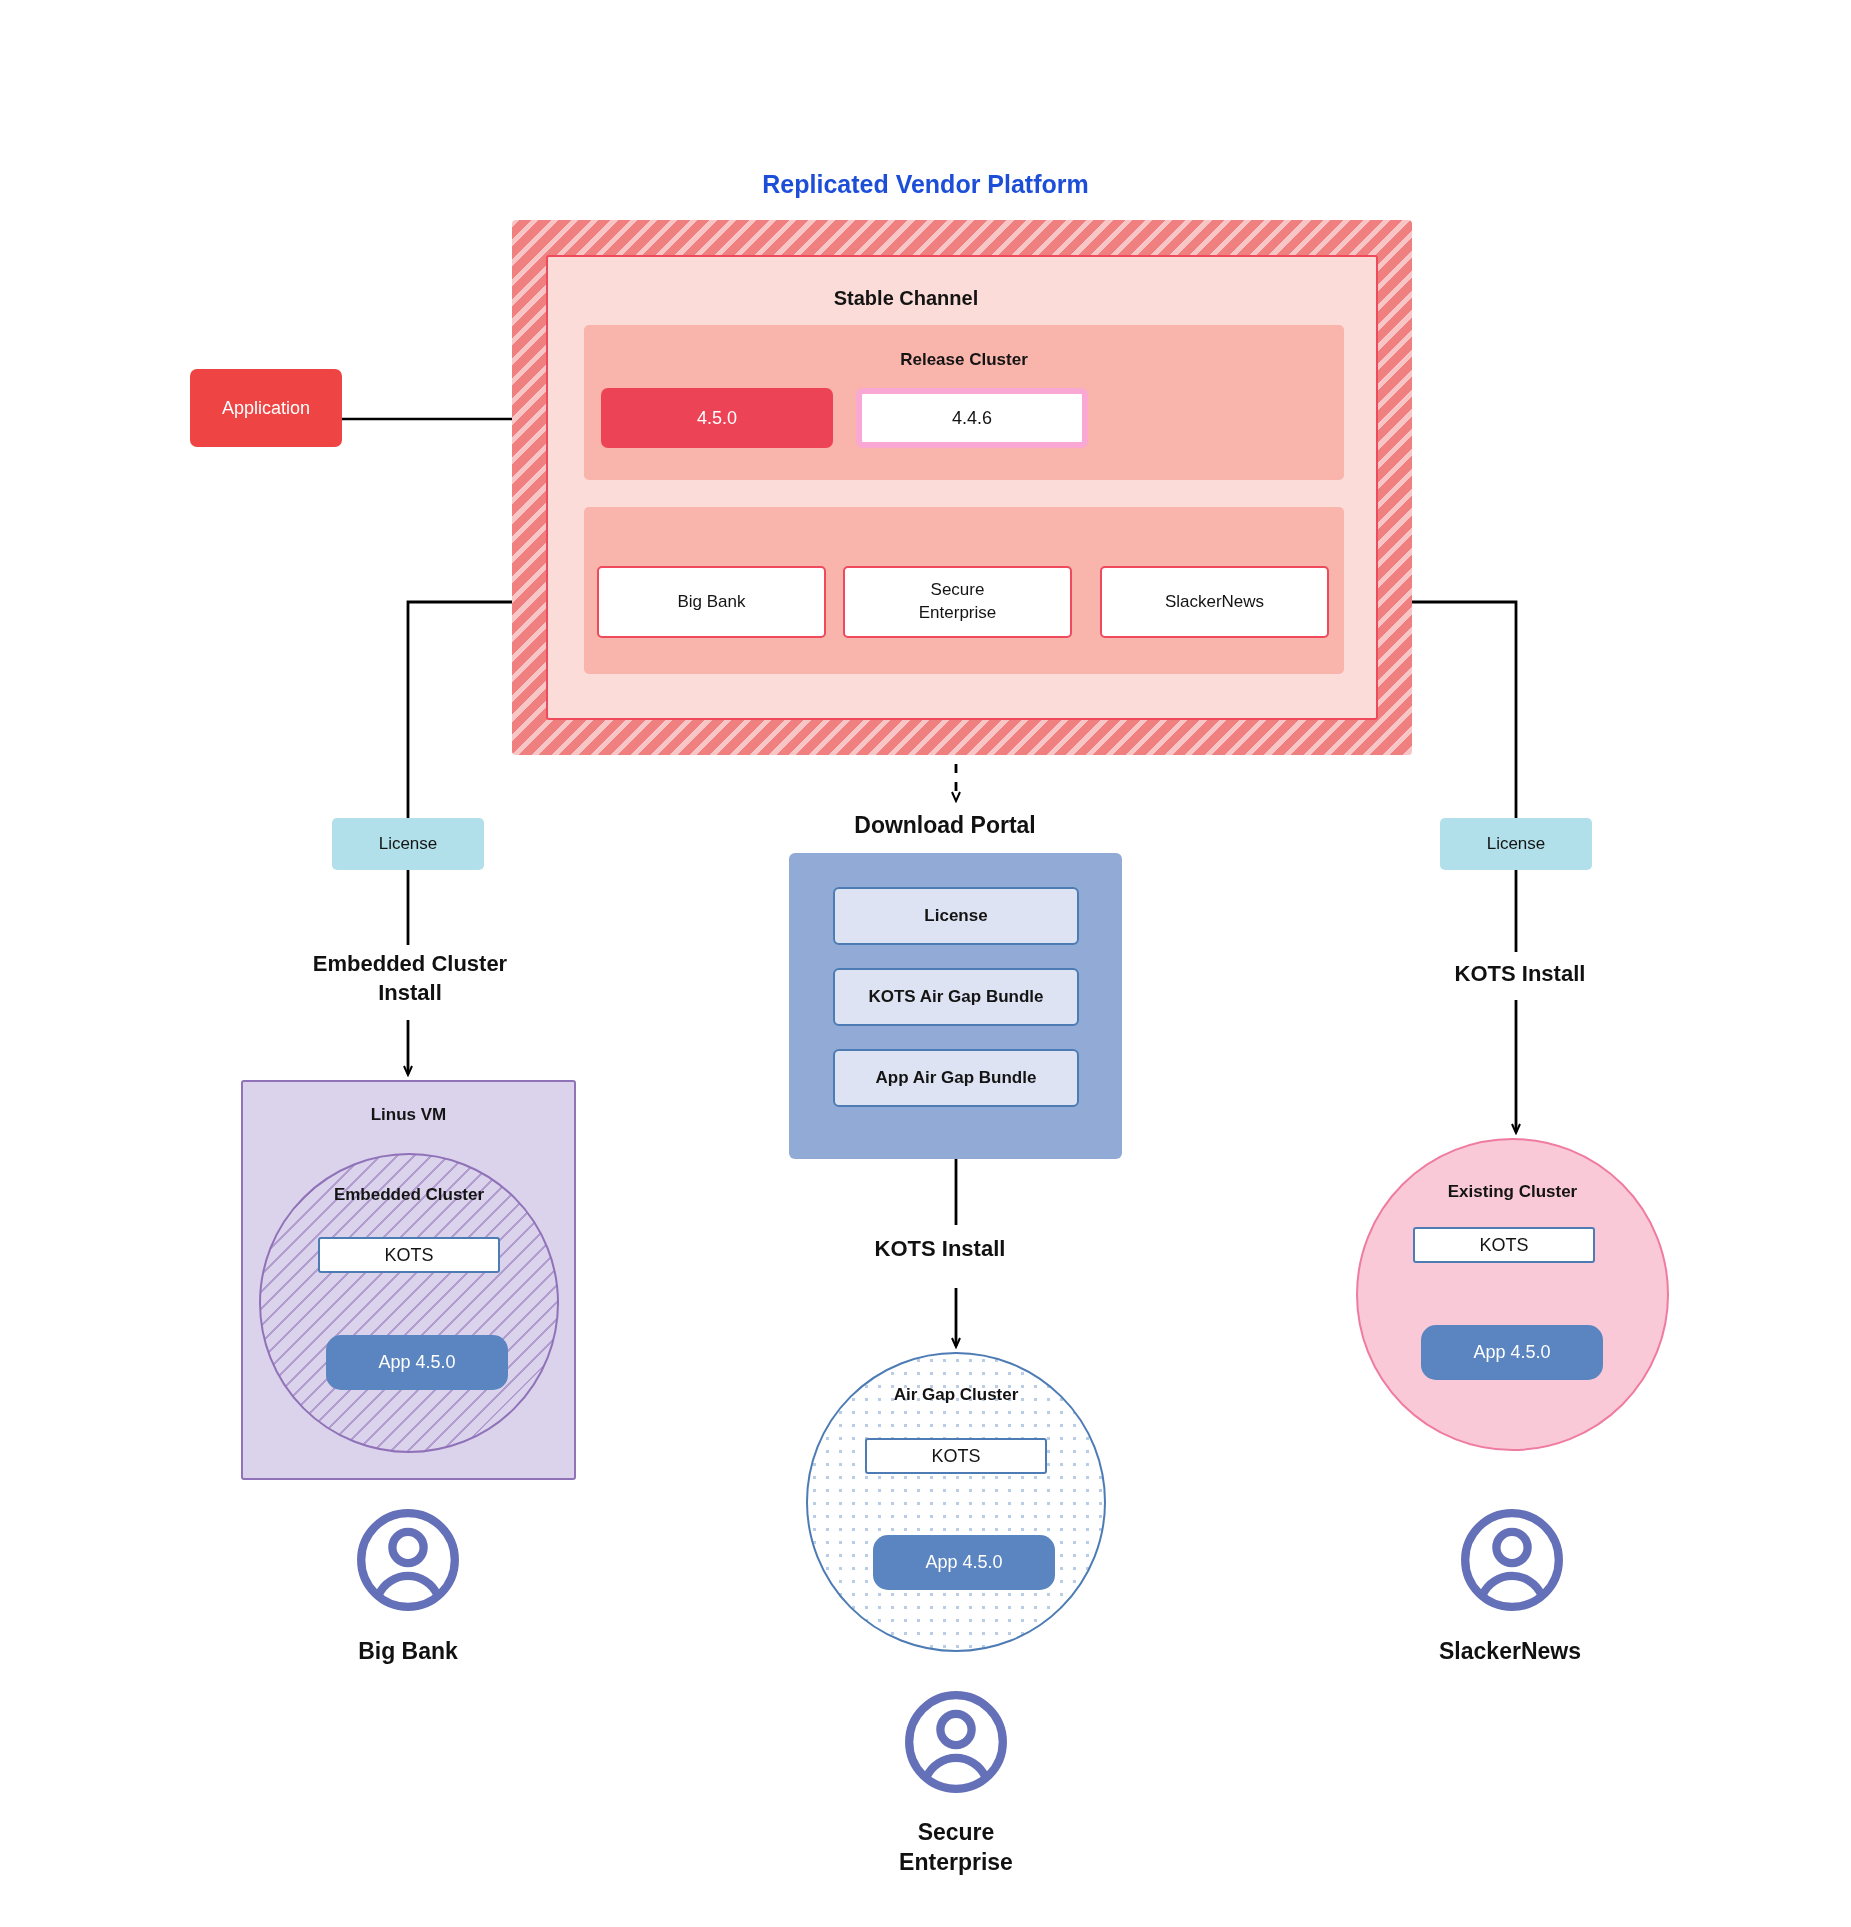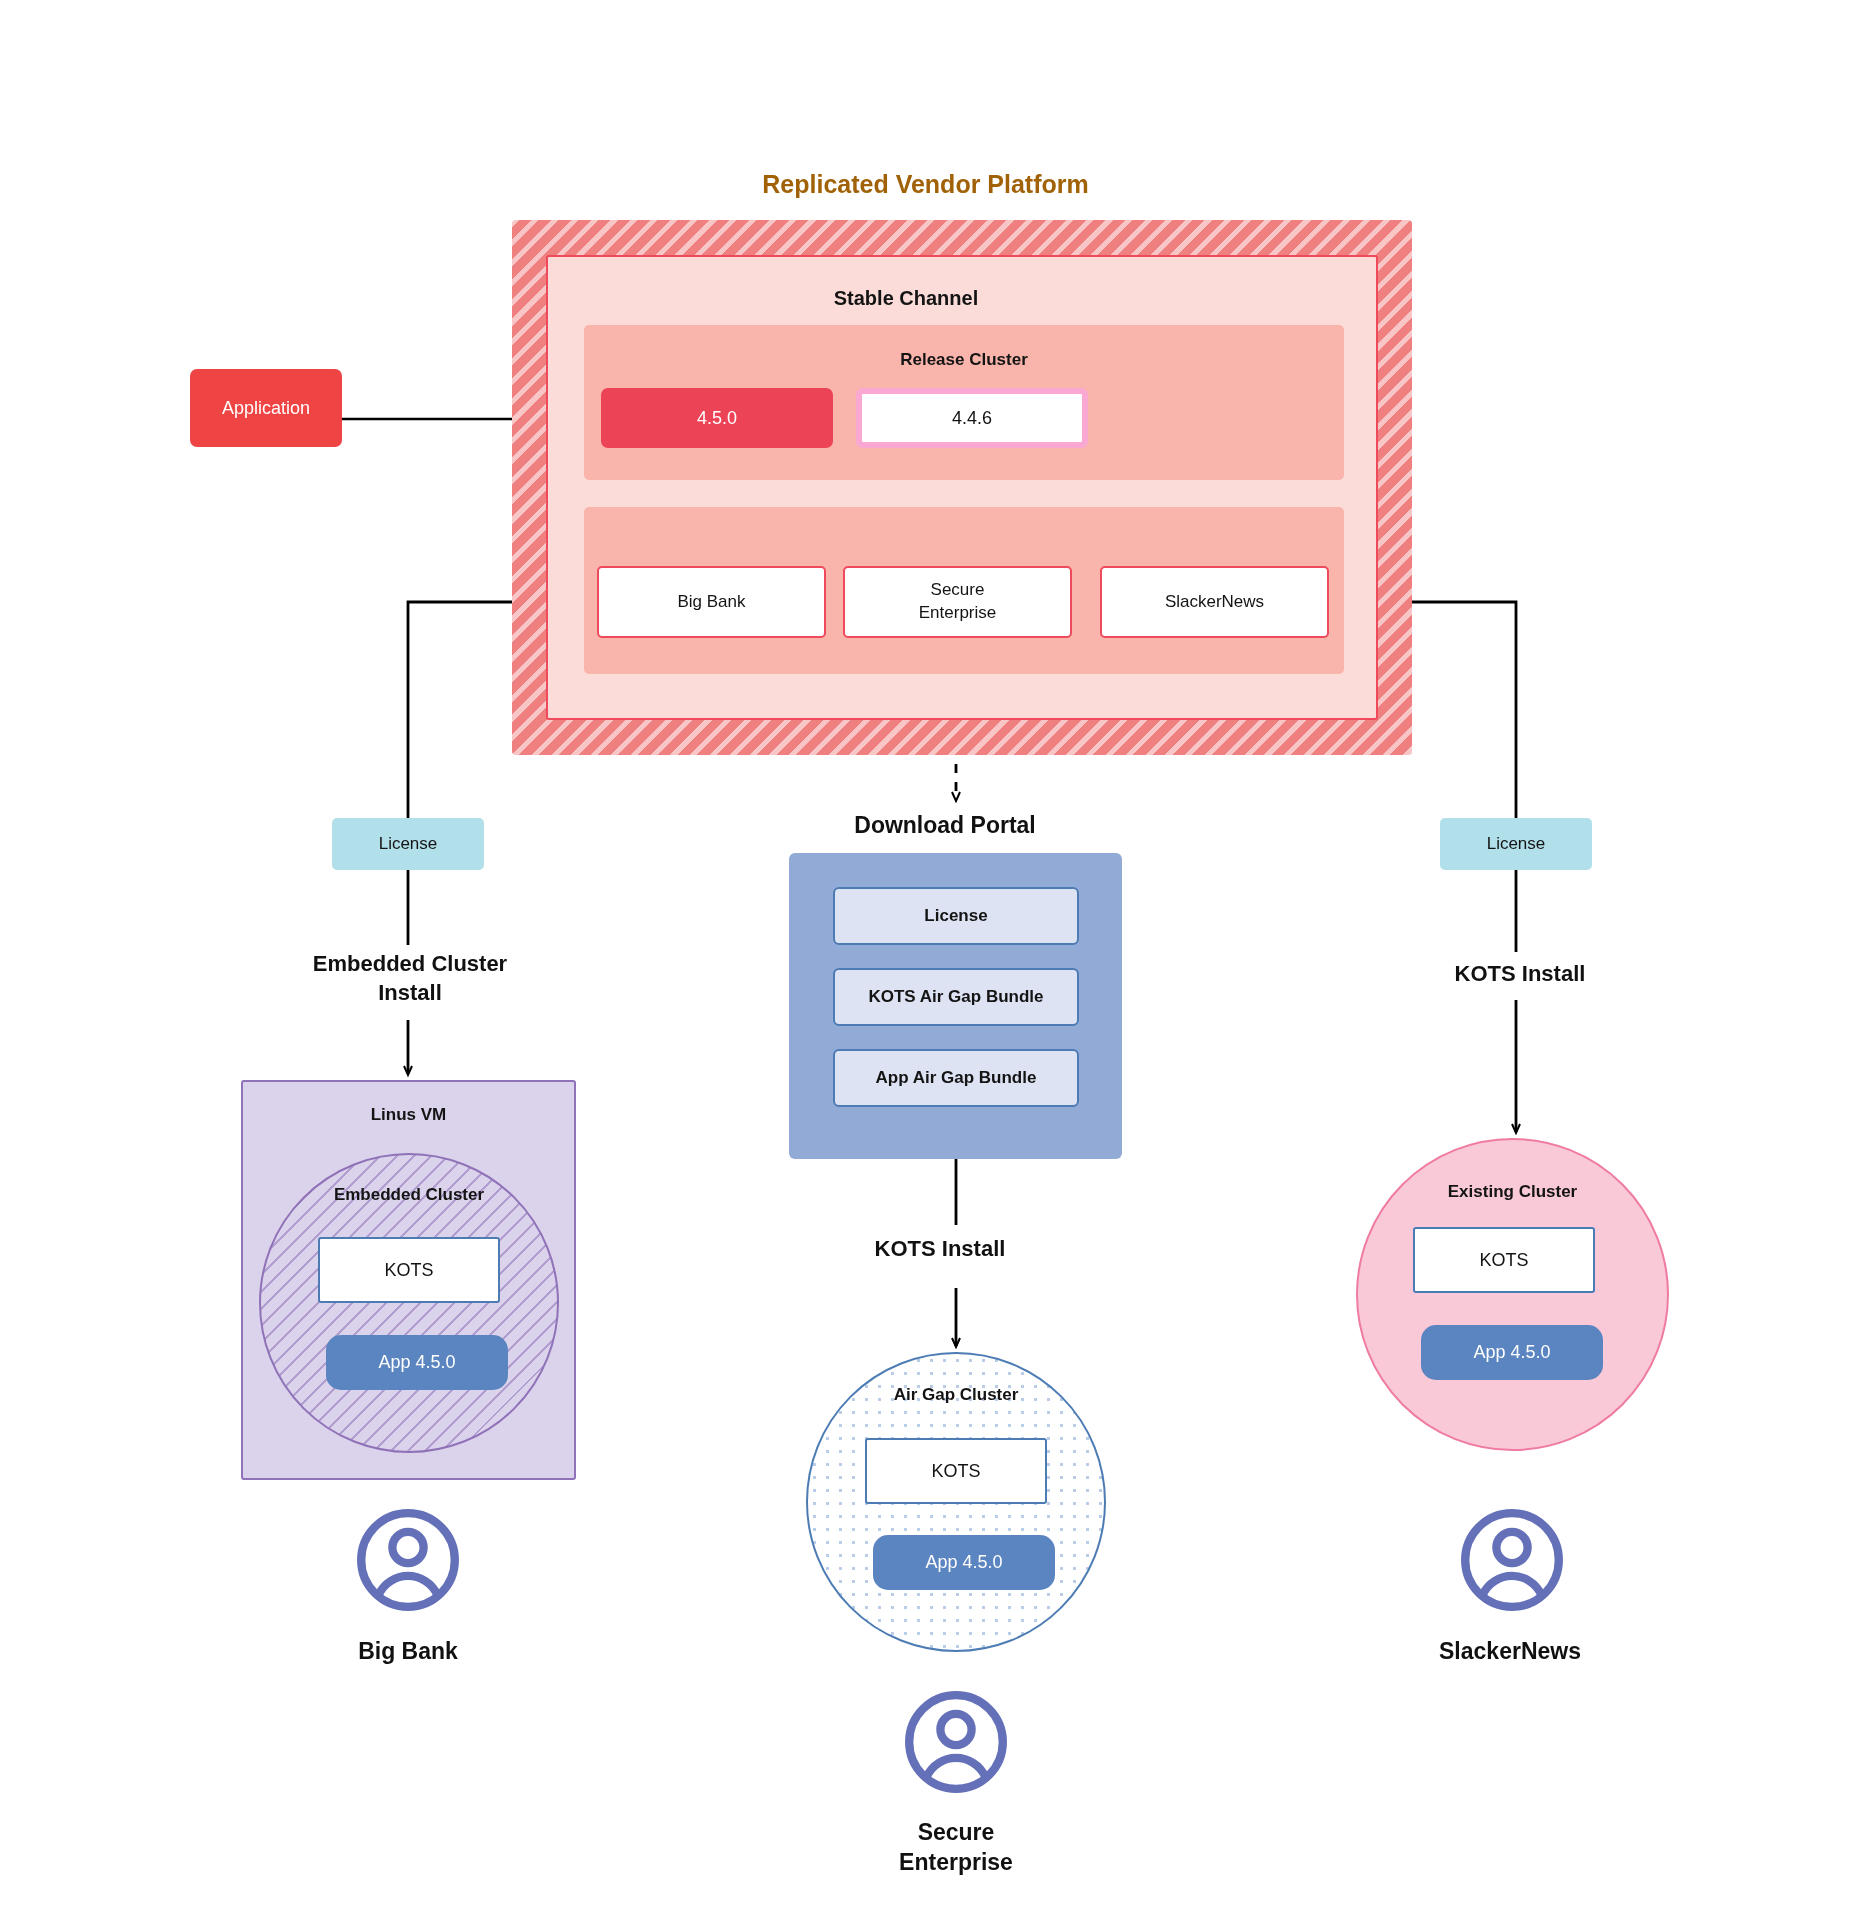--- a/index.html
+++ b/index.html
@@ -24,21 +24,21 @@
     display: flex;
     align-items: center;
     justify-content: center;
     text-align: center;
   }
 
   
   #platform-title {
     left: 0; top: 170px; width: 1851px;
     font-size: 25px; font-weight: 700; text-align: center;
-    color: #a16207;
+    color: #1d4ed8;
   }
 
   
   #platform-outer {
     left: 512px; top: 220px; width: 900px; height: 535px;
     border-radius: 4px;
     background-color: #f08080;
     background-image: repeating-linear-gradient(
         135deg,
         rgba(255,255,255,0.55) 0px,
@@ -208,21 +208,21 @@
     border: 2px solid #ef7ba0;
     background: #f9c9d7;
   }
   #existing-label {
     left: 1356px; top: 1182px; width: 313px;
     text-align: center; font-size: 17px; font-weight: 600; color: #141414;
   }
 
   
   .kots-chip {
-    width: 182px; height: 66px;
+    width: 182px; height: 36px;
     background: #ffffff;
     border: 2px solid #4d7cb5;
     border-radius: 3px;
     font-size: 18px; color: #141414;
   }
   .app-chip {
     width: 182px; height: 55px;
     background: #5b85c0;
     border-radius: 15px;
     font-size: 18px; color: #ffffff; margin-left: 8px;

